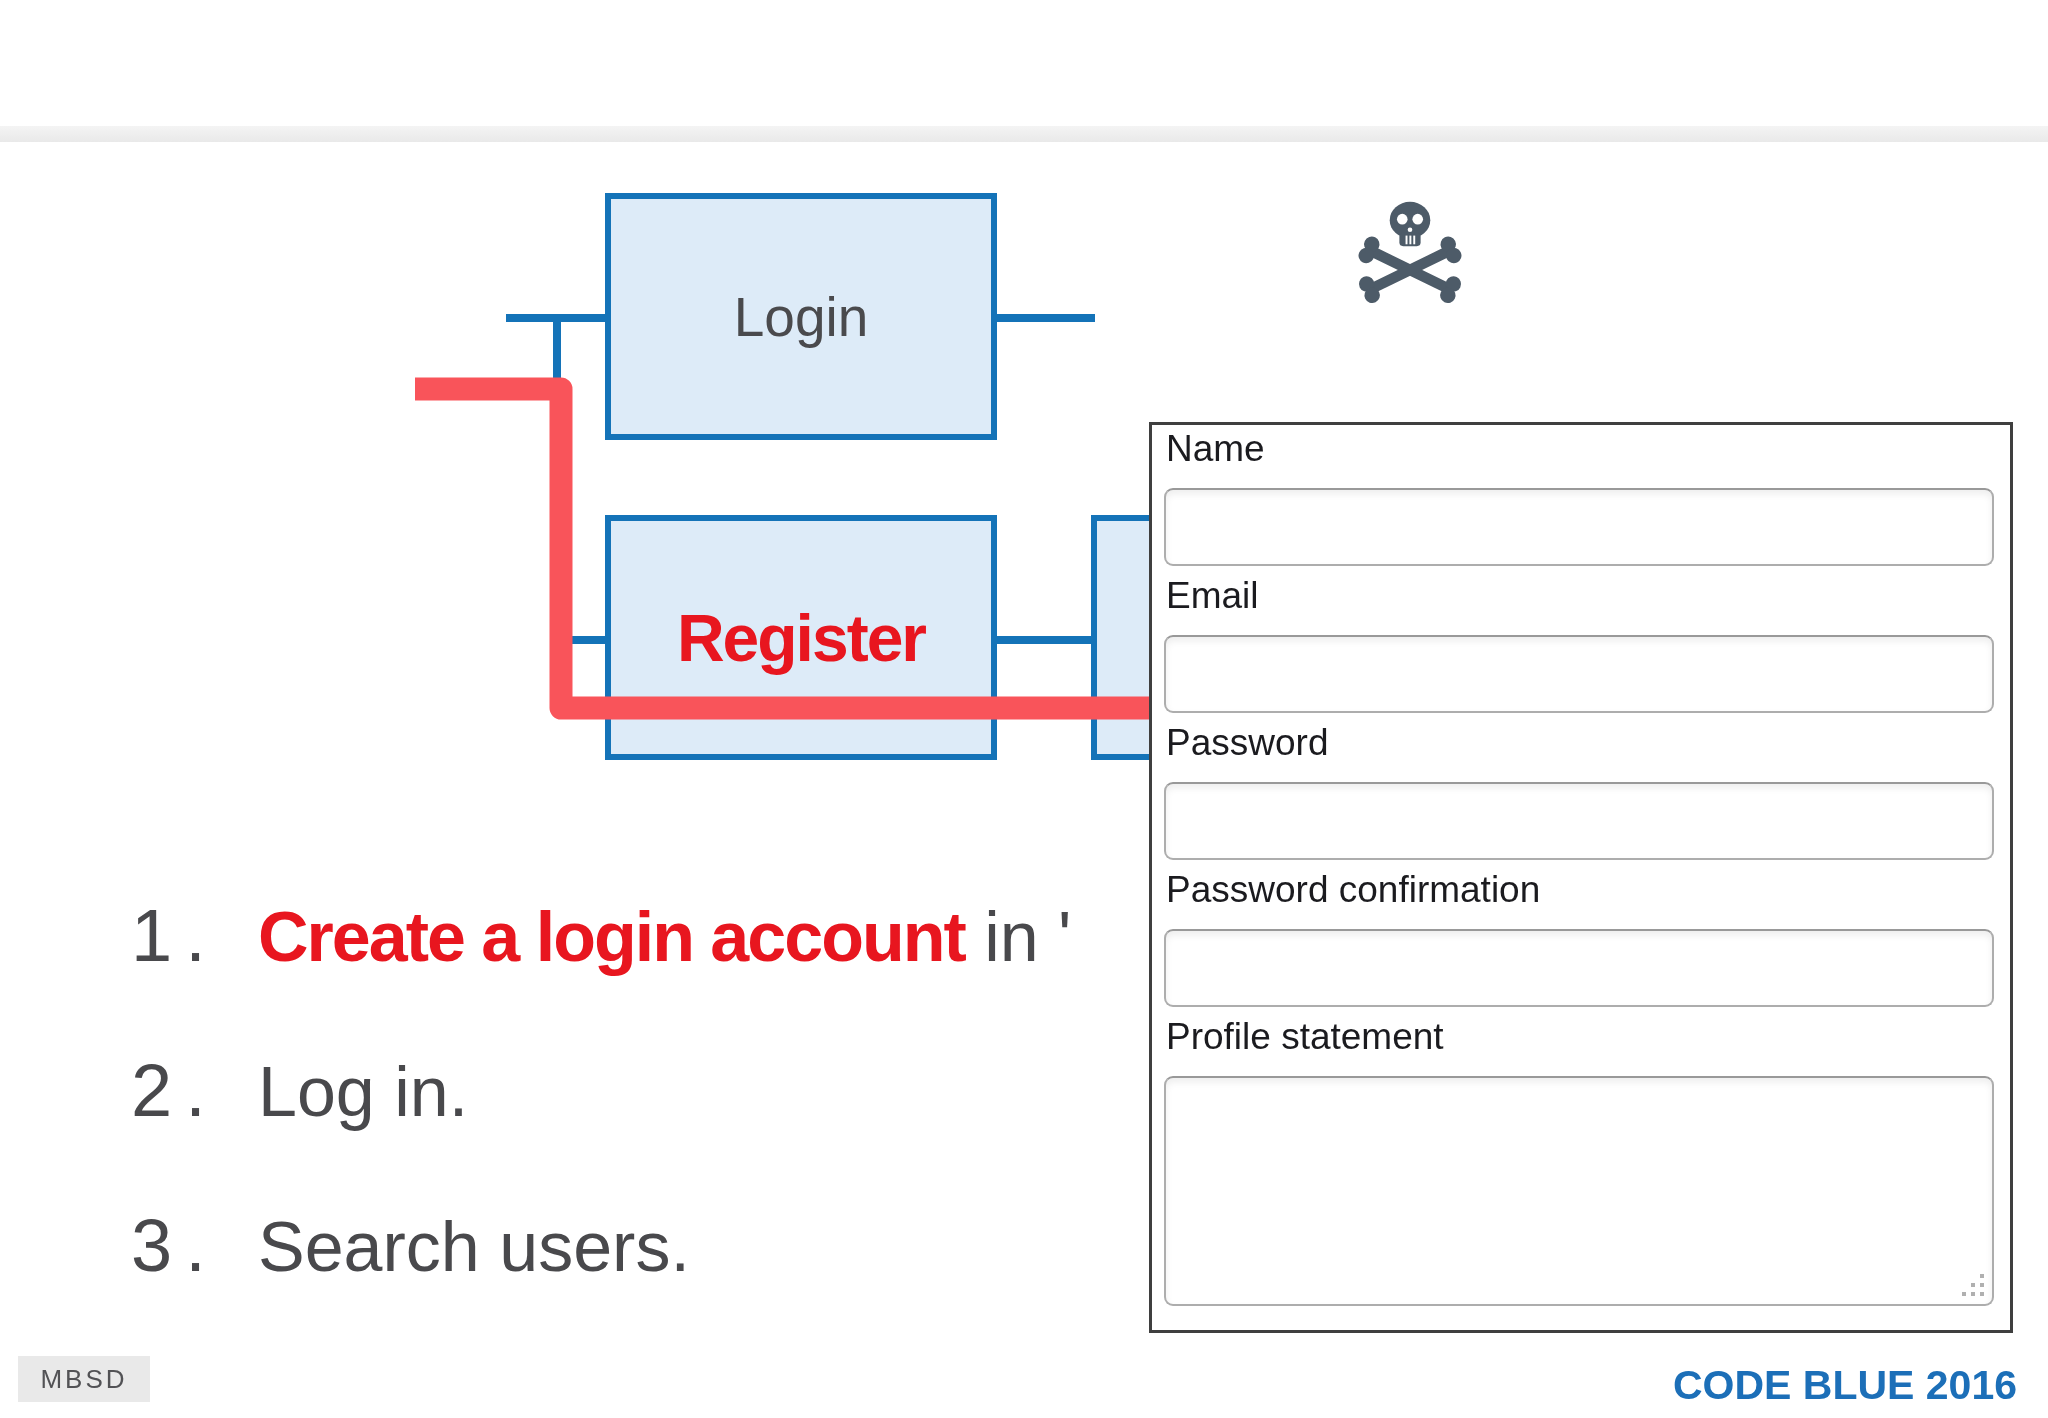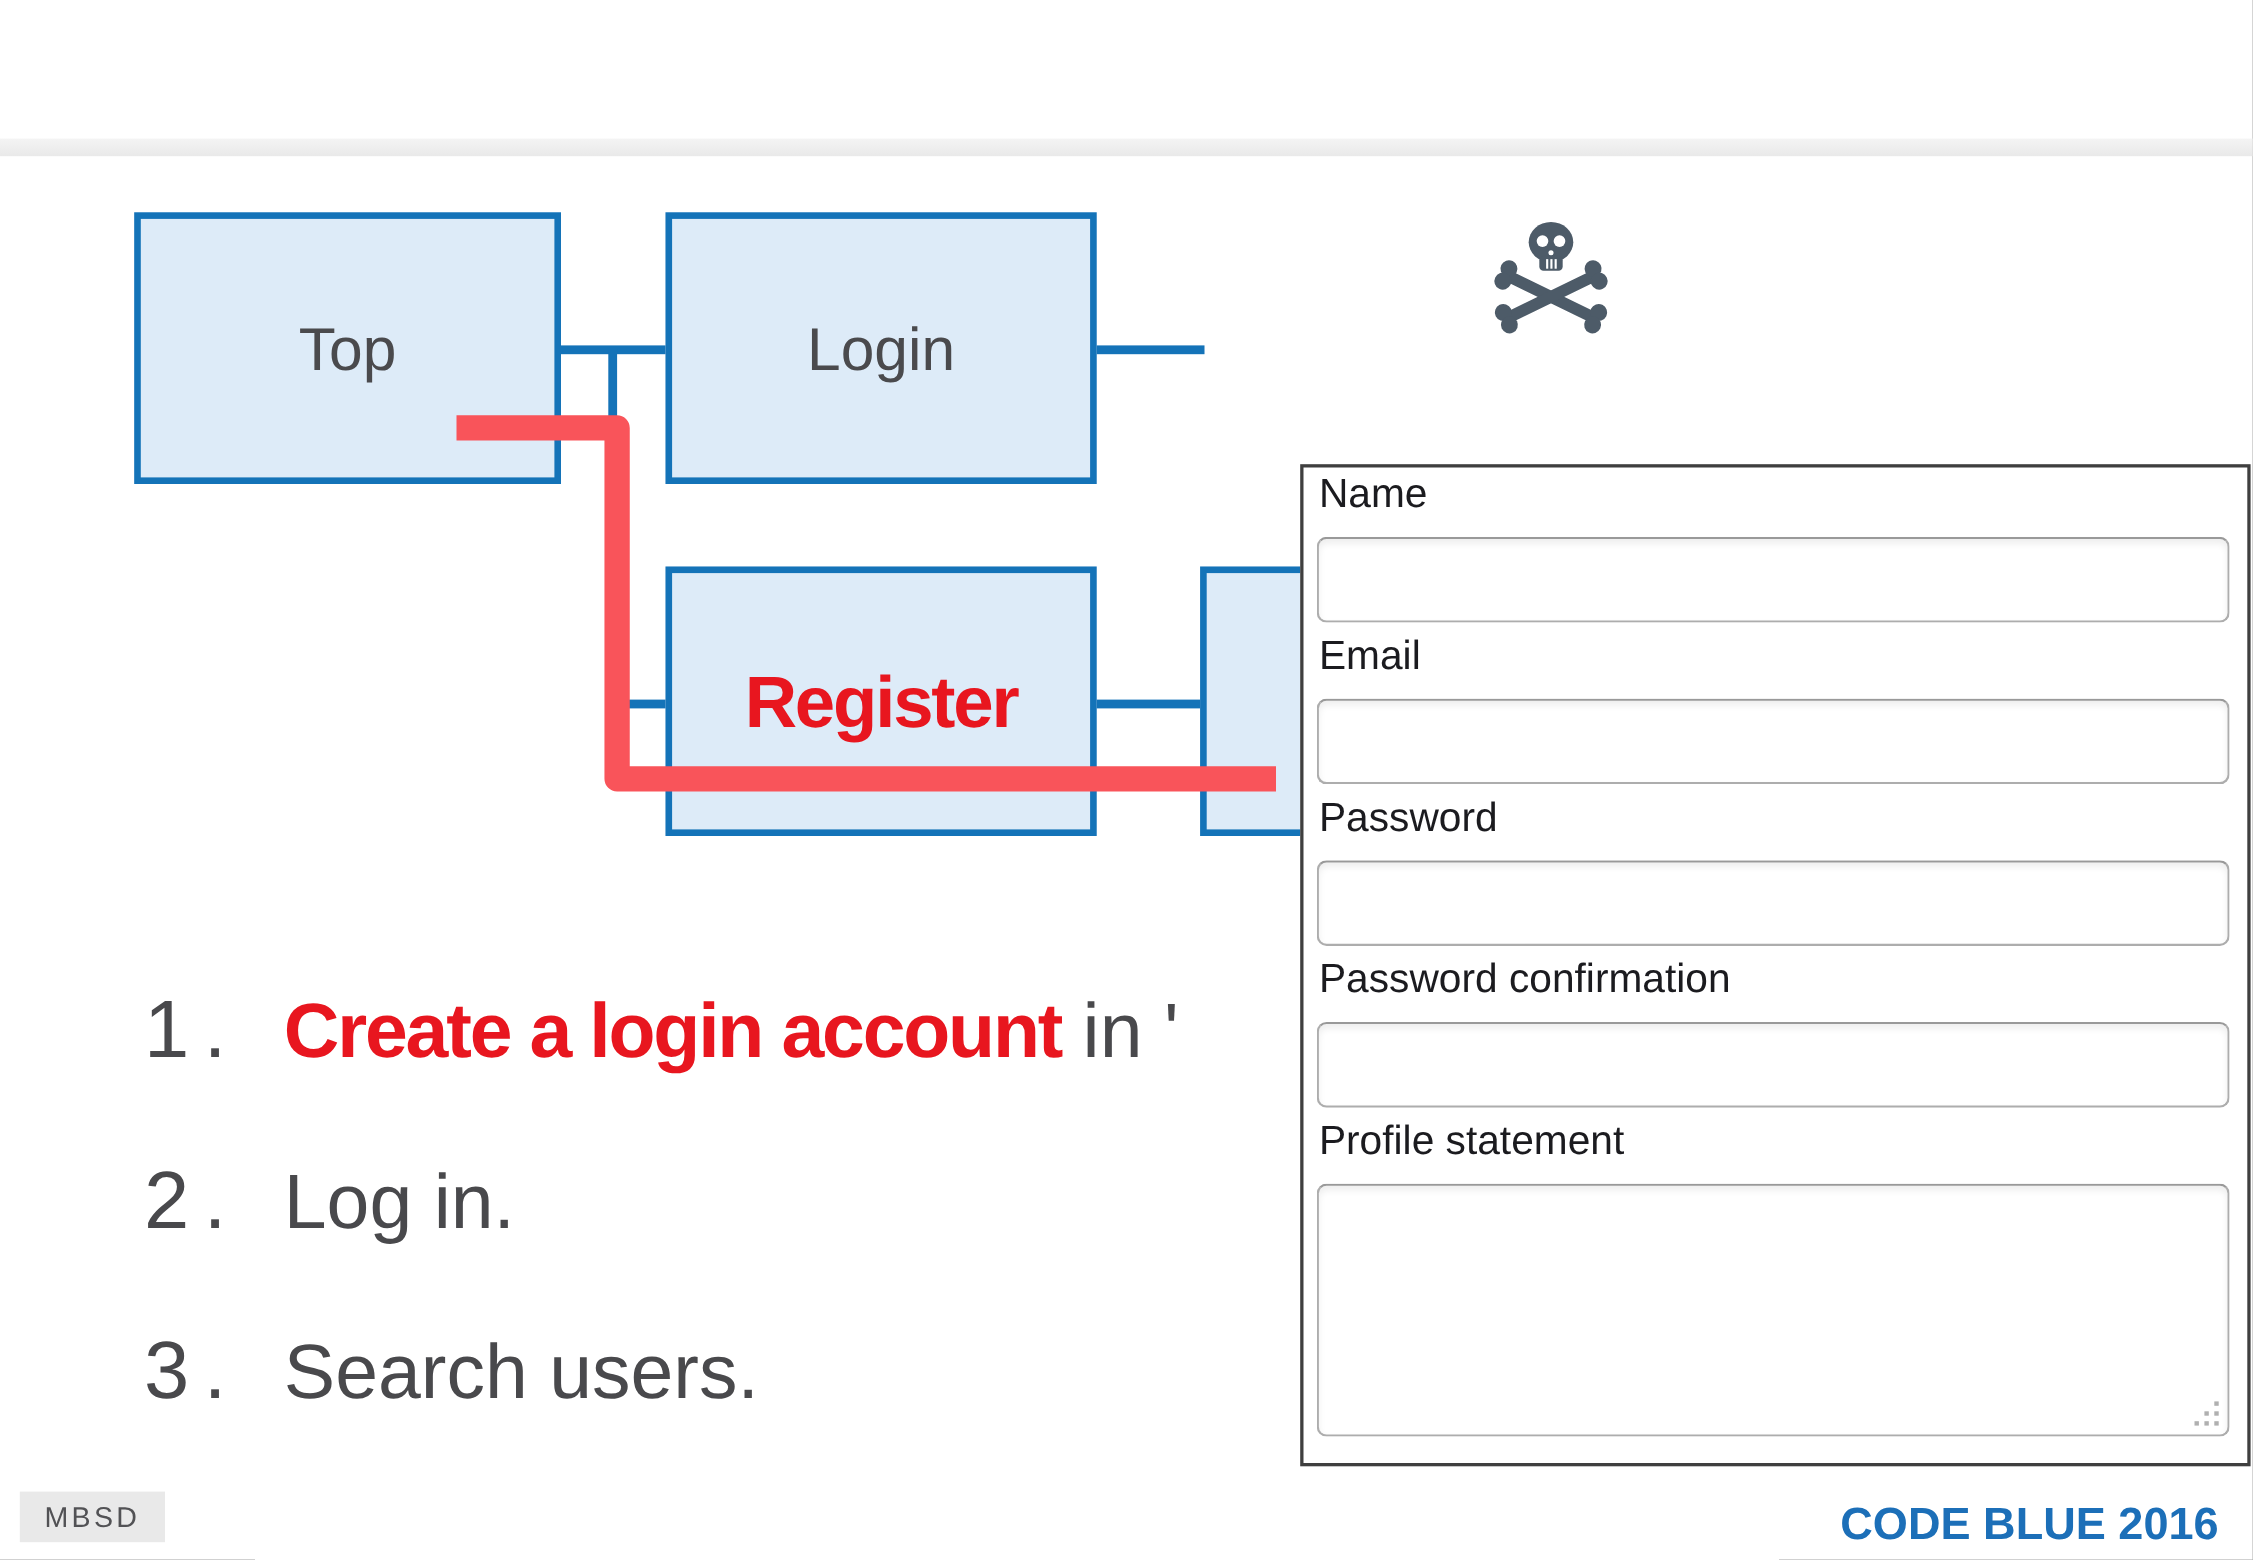--- a/index.html
+++ b/index.html
@@ -45,21 +45,21 @@
   .step .num{display:inline-block;width:127px;font-size:74px;}
   .step .dot{margin-left:13px;}
   .step .hl{font-weight:bold;color:#e8161f;letter-spacing:-2px;}
   .step .tail{white-space:pre;}
   .step-1{top:893px;}
   .step-2{top:1048px;}
   .step-3{top:1203px;}
   
   .form-panel{
     position:absolute;left:1149px;top:422px;width:864px;height:911px;
-    box-sizing:border-box;background:#ffffff;border:3px solid #3f3f3f;z-index:7;margin-left:33px;
+    box-sizing:border-box;background:#ffffff;border:3px solid #3f3f3f;z-index:7;
   }
   .form-label{
     position:absolute;left:14px;font-size:37px;color:#1b1b1f;line-height:44px;
   }
   .form-input,.form-textarea{
     position:absolute;left:12px;width:830px;box-sizing:border-box;
     border:2px solid #adadad;border-top-color:#999;border-radius:9px;
     background:#fff;box-shadow:inset 0 4px 7px rgba(0,0,0,0.07);
     font-size:36px;padding:0 16px;font-family:"Liberation Sans",sans-serif;
   }
@@ -92,23 +92,20 @@
 <div class="slide">
 
   <div class="title-bar"></div>
 
   <div class="conn conn-top-login"></div>
   <div class="conn conn-login-usersearch"></div>
   <div class="conn conn-drop-v"></div>
   <div class="conn conn-drop-h"></div>
   <div class="conn conn-register-next"></div>
 
-  <div class="box box-top">
-    <span class="lbl">Top</span>
-  </div>
   <div class="box box-login">
     <span class="lbl">Login</span>
   </div>
   <div class="box box-register">
     <span class="lbl">Register</span>
   </div>
   <div class="box box-hidden"></div>
 
   <svg class="skull" viewBox="0 0 120 116">
     <g fill="#4d5b68">

